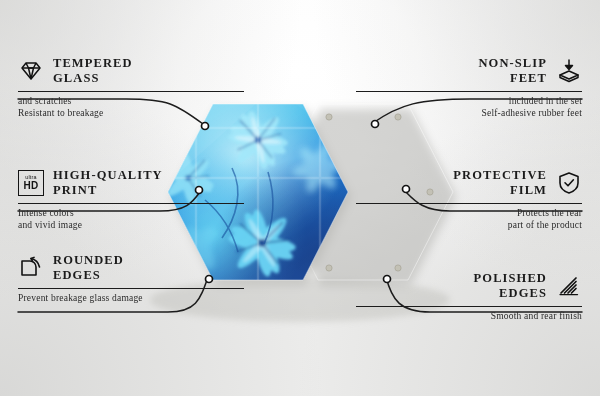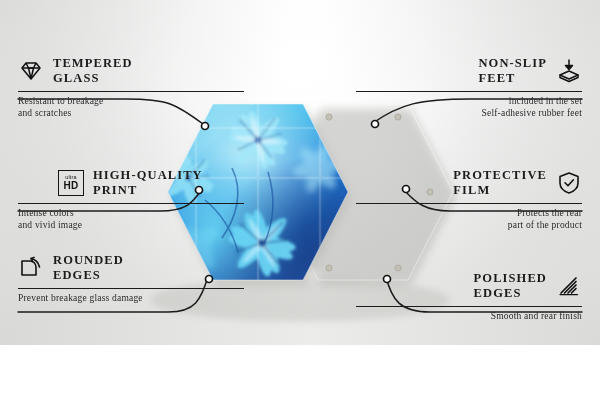--- a/index.html
+++ b/index.html
@@ -2,21 +2,21 @@
 <html><head>
 <meta charset="utf-8">
 <style>
   html,body{margin:0;padding:0;}
   body{
     width:600px;height:400px;overflow:hidden;
     font-family:"Liberation Serif",serif;
     background:#ffffff;
   }
   #stage{
-    position:relative;width:600px;height:345px;overflow:hidden;
+    position:relative;width:600px;height:396px;overflow:hidden;
     background:
       radial-gradient(ellipse 320px 250px at 50% 18%, #ffffff 0%, #fdfdfd 38%, #f4f4f4 68%, #ececeb 100%),
       linear-gradient(180deg,#f2f2f1 0%,#fafafa 40%,#eeeeed 100%);
   }
   
   #stage:before{
     content:"";position:absolute;inset:0;pointer-events:none;
     background:
       radial-gradient(circle at 0% 0%, rgba(205,205,203,.55) 0%, rgba(205,205,203,0) 42%),
       radial-gradient(circle at 100% 0%, rgba(205,205,203,.45) 0%, rgba(205,205,203,0) 40%),
@@ -38,40 +38,40 @@
   .titleblk{
     font-family:"Liberation Serif",serif;
     font-weight:700;
     font-size:12.5px;
     letter-spacing:1.1px;
     color:#1b1b1b;
     line-height:15px;
     text-transform:uppercase;
   }
   .feat.left .titleblk{text-align:left;}
-  .feat.right .titleblk{}
+  .feat.right .titleblk{text-align:right;}
   .rule{height:1px;background:#1c1c1c;margin-top:5px;}
   .desc{
     font-family:"Liberation Serif",serif;
     font-size:9.5px;
     color:#2a2a2a;
     line-height:11.5px;
     margin-top:4px;
     letter-spacing:.2px;
   }
   .feat.left .desc{text-align:left;}
   .feat.right .desc{text-align:right;}
   .ico{width:26px;height:26px;flex:0 0 26px;display:block;}
 
   
   .hdbadge{
     width:24px;height:24px;flex:0 0 24px;
     border:1.6px solid #141414;
     display:flex;flex-direction:column;align-items:center;justify-content:center;
-    font-family:"Liberation Sans",sans-serif;color:#141414;line-height:1;margin-left:40px;
+    font-family:"Liberation Sans",sans-serif;color:#141414;line-height:1;
   }
   .hdbadge .u{font-size:5.4px;letter-spacing:.2px;margin-bottom:.5px;}
   .hdbadge .h{font-size:10px;font-weight:700;letter-spacing:.3px;}
 </style>
 </head>
 <body>
 
 <div id="stage">
 
   <svg id="product" viewBox="0 0 600 400">
@@ -286,22 +286,22 @@
           <path d="M10.5 10 L15.5 10"></path>
         </g>
       </svg>
       <div class="titleblk">
         <div>TEMPERED</div>
         <div>GLASS</div>
       </div>
     </div>
     <div class="rule"></div>
     <div class="desc">
+      <div>and scratches</div>
       <div>Resistant to breakage</div>
-      <div>and scratches</div>
     </div>
   </div>
 
   <div class="feat left" style="left:18px; top:168px;">
     <div class="row">
       <div class="hdbadge">
         <span class="u">ultra</span>
         <span class="h">HD</span>
       </div>
       <div class="titleblk">

